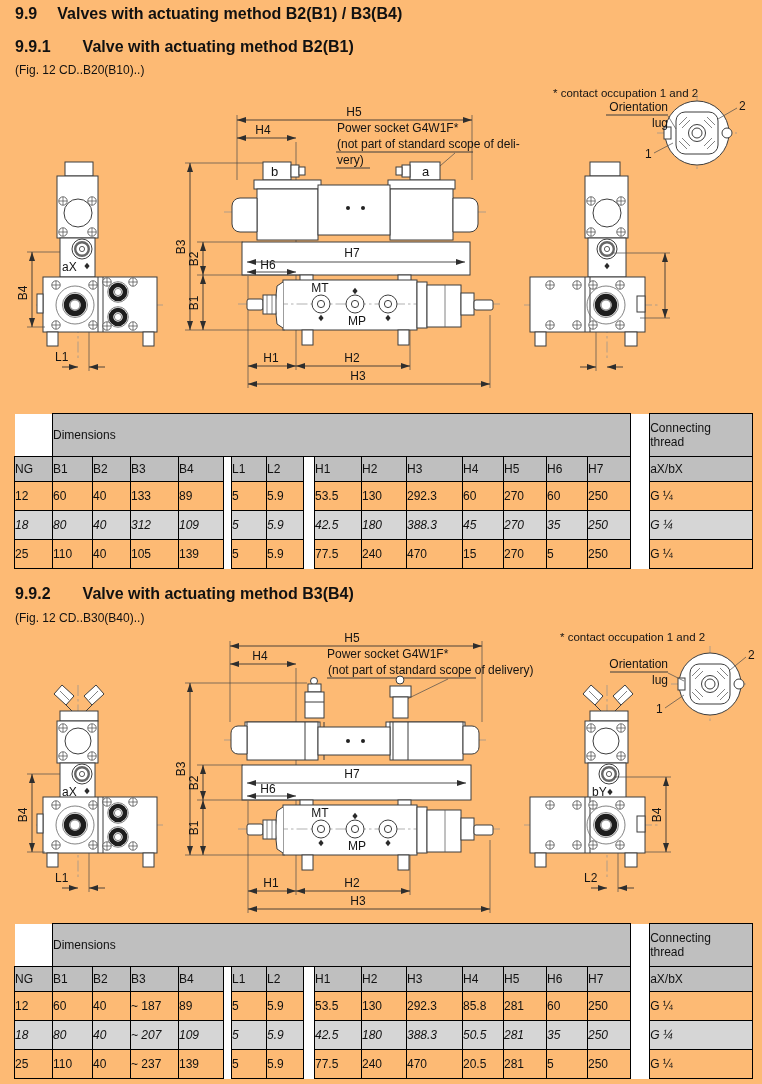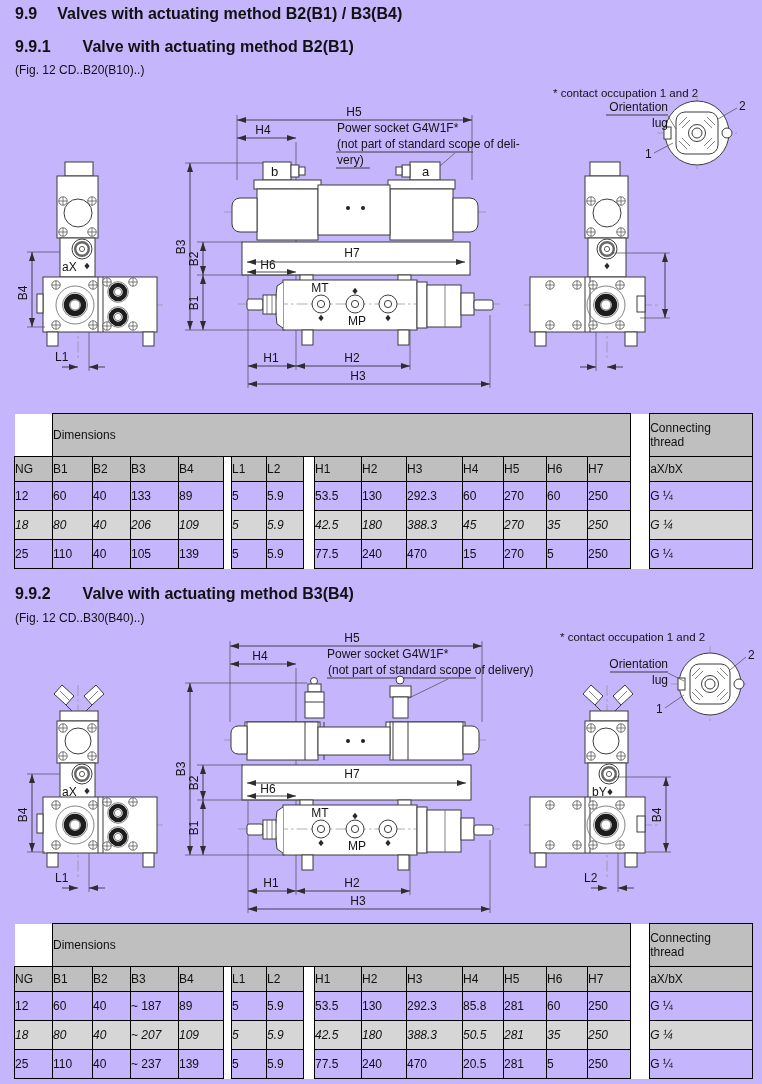--- a/index.html
+++ b/index.html
@@ -1,16 +1,16 @@
 <!DOCTYPE html>
 <html><head>
 <meta charset="utf-8">
 <style>
   html,body{margin:0;padding:0;background:#fff;}
-  #page{position:relative;width:762px;height:1084px;background:#c4b5fd;
+  #page{position:relative;width:762px;height:1084px;background:#fdba74;
         font-family:"Liberation Sans", sans-serif;color:#111;overflow:hidden;}
   .abs{position:absolute;}
   .title{left:15px;top:5px;font-size:16px;font-weight:bold;}
   .title .num{margin-right:20px;}
   .h2{left:15px;font-size:16px;font-weight:bold;}
   .h2 .num{margin-right:32px;}
   .cap{left:15px;font-size:12px;}
   svg text{font-size:12px;fill:#141414;font-family:"Liberation Sans",sans-serif;}
   svg text.small{font-size:11.5px;}
   svg text.lab13{font-size:13px;}
@@ -336,21 +336,21 @@
       <td>270</td>
       <td>60</td>
       <td>250</td>
       <td class="gapc"></td>
       <td>G ¼</td>
     </tr>
     <tr class="odd">
       <td>18</td>
       <td>80</td>
       <td>40</td>
-      <td>206</td>
+      <td>312</td>
       <td>109</td>
       <td class="gapc"></td>
       <td>5</td>
       <td>5.9</td>
       <td class="gapc"></td>
       <td>42.5</td>
       <td>180</td>
       <td>388.3</td>
       <td>45</td>
       <td>270</td>

